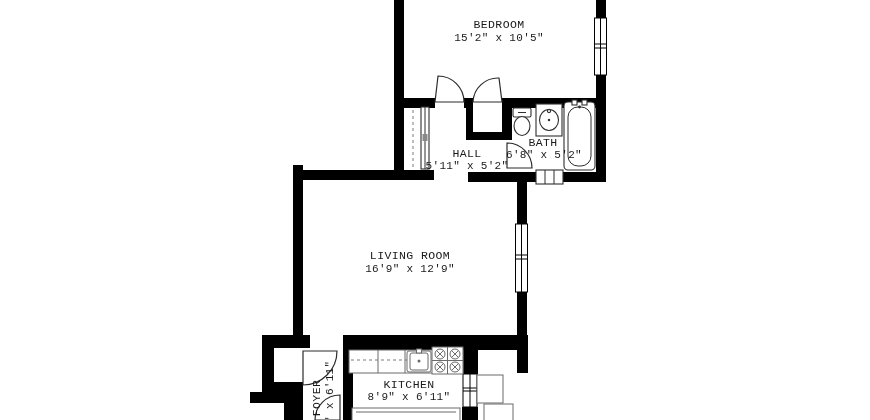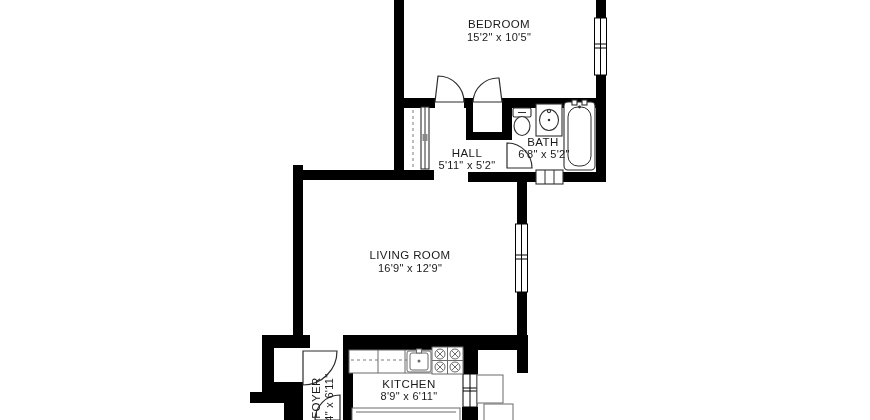--- a/index.html
+++ b/index.html
@@ -1,17 +1,17 @@
 <!DOCTYPE html>
 <html><head>
 <meta charset="utf-8">
 <style>
   html,body{margin:0;padding:0;background:#ffffff;}
   .stage{position:relative;width:870px;height:420px;background:#ffffff;overflow:hidden;
-         font-family:Liberation Sans, sans-serif;}
+         font-family:Liberation Mono, monospace;}
   svg{display:block;}
   .wall{fill:#000000;stroke:none;}
   .win{fill:#ffffff;stroke:#000000;stroke-width:1;}
   .winline{stroke:#000000;stroke-width:1;fill:none;}
   .door{fill:#ffffff;stroke:#2b2b2b;stroke-width:1.2;}
   .fix{fill:#ffffff;stroke:#2e2e2e;stroke-width:1.1;}
   .fixthin{fill:none;stroke:#2e2e2e;stroke-width:1;}
   .kfix{fill:#ffffff;stroke:#6a6a6a;stroke-width:1;}
   .kline{stroke:#6a6a6a;stroke-width:1;fill:none;}
   .dash{stroke:#7a7a7a;stroke-width:1;stroke-dasharray:3,3;fill:none;}

